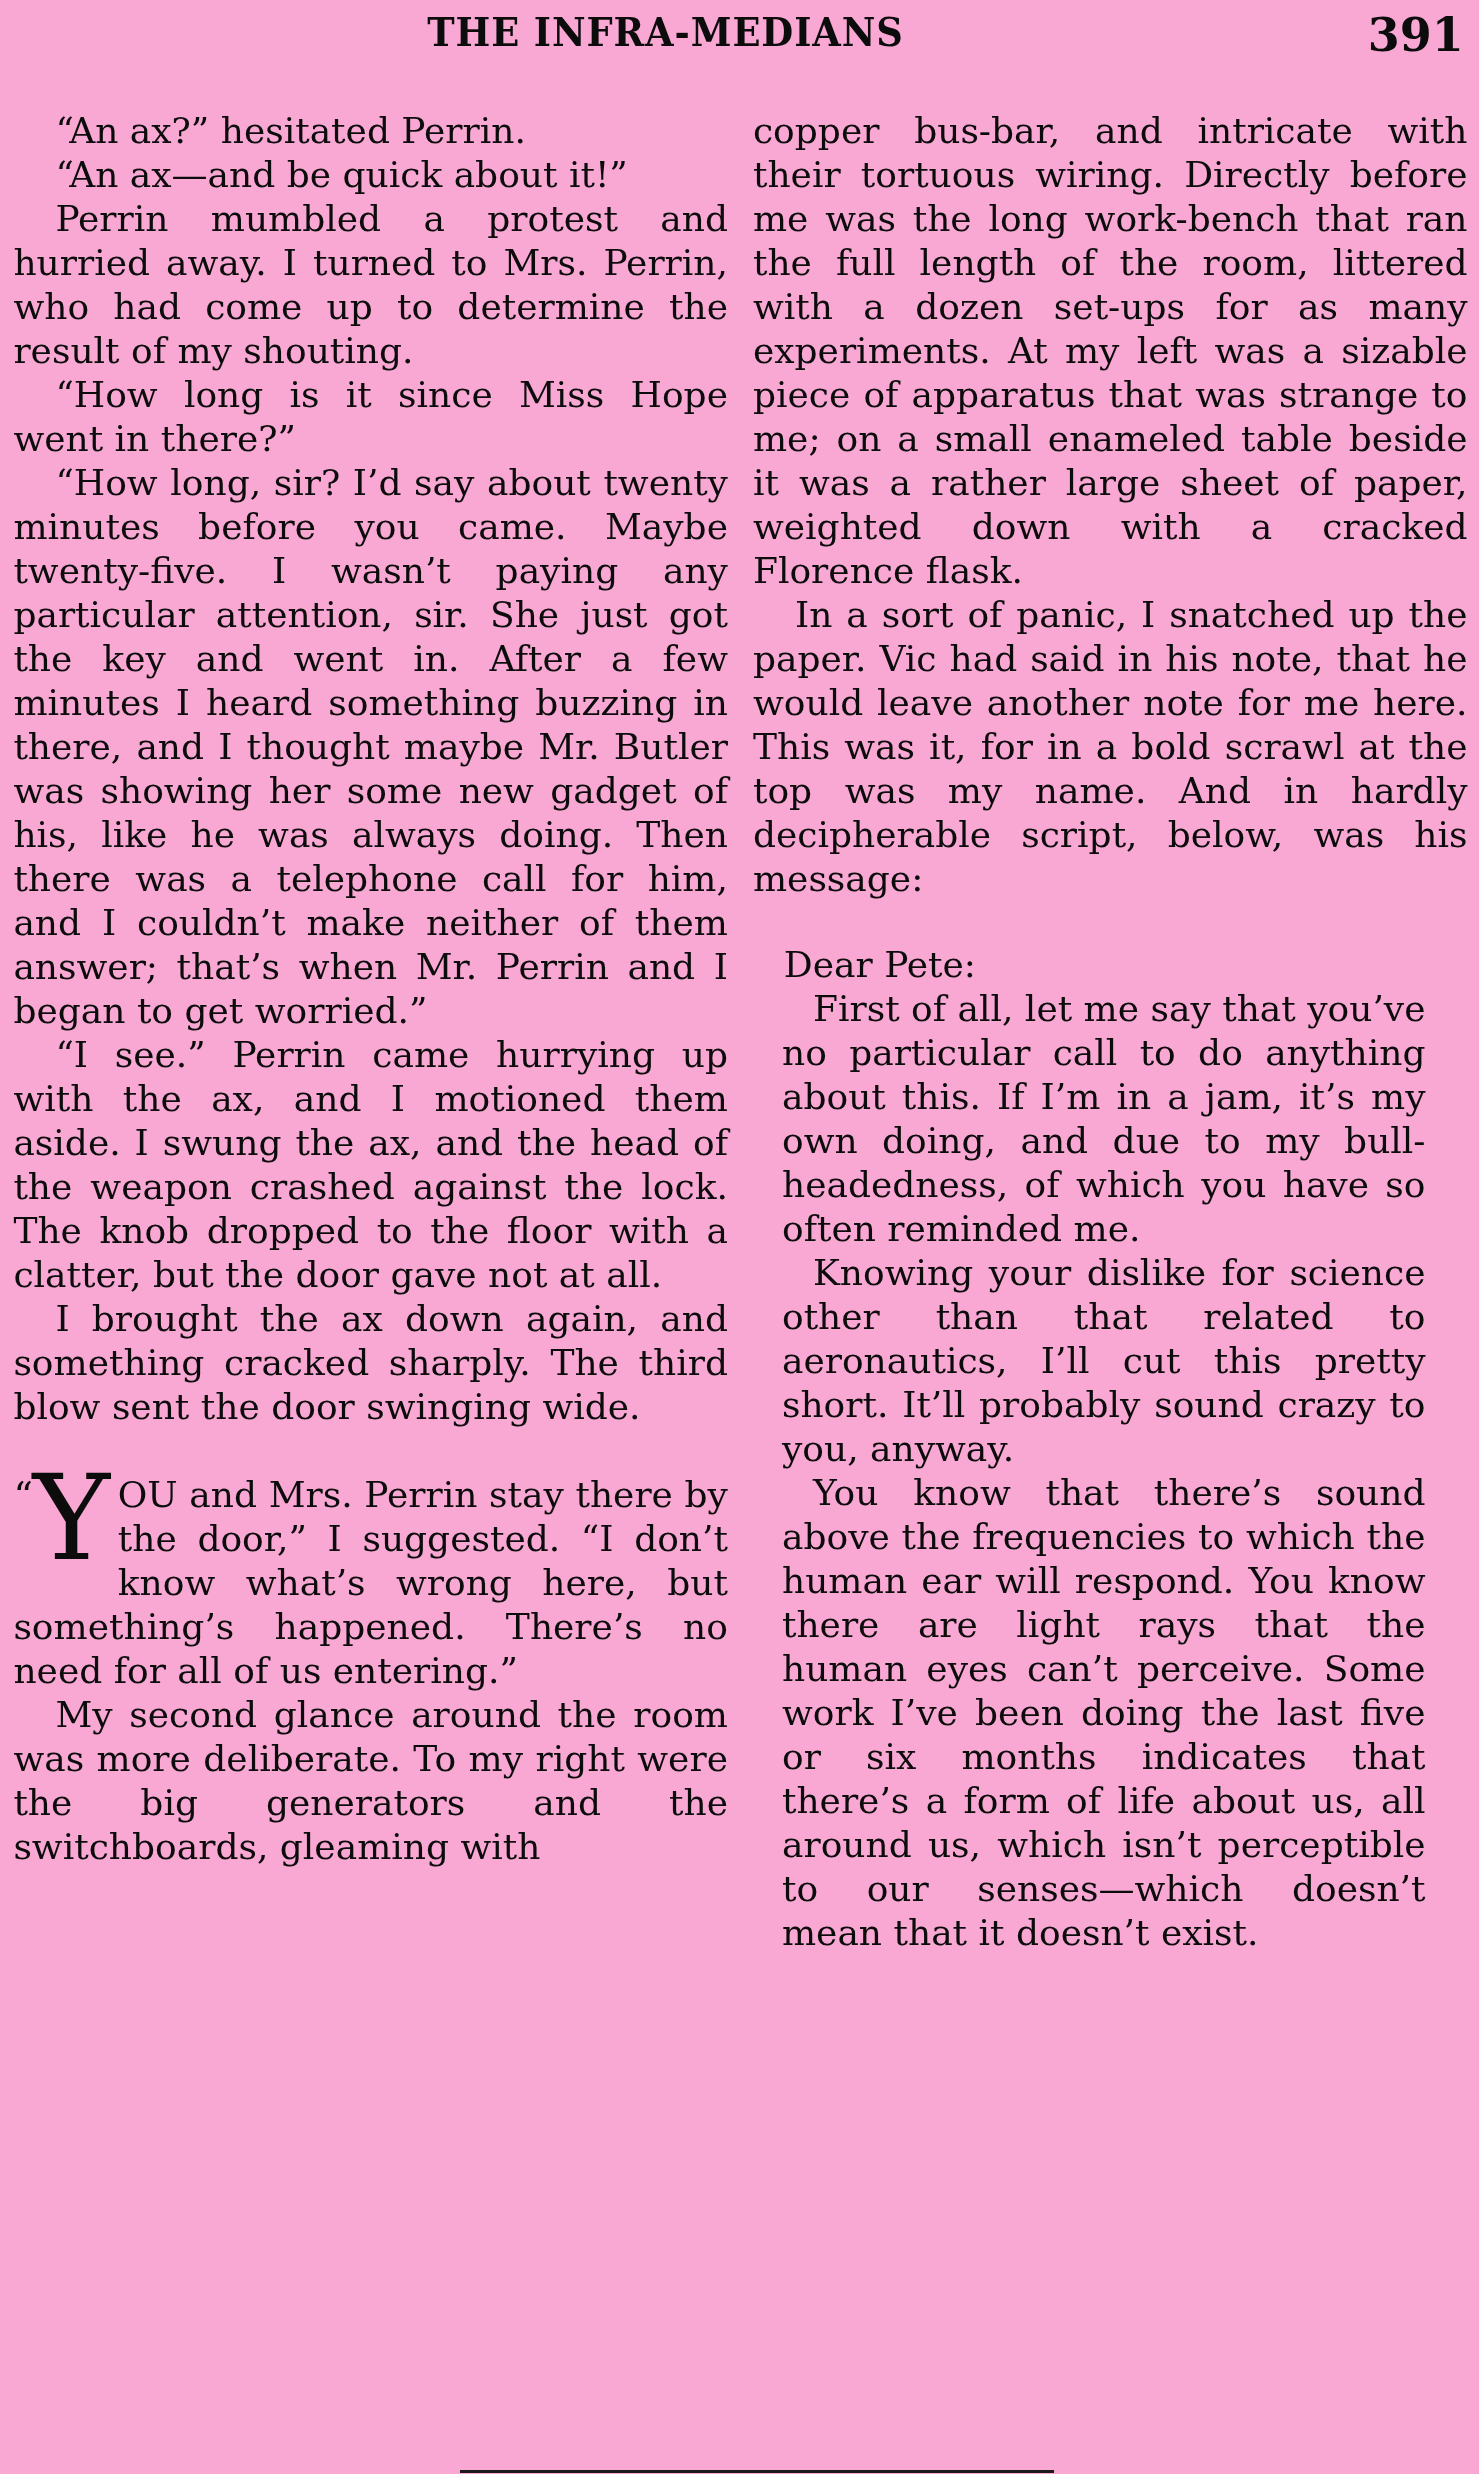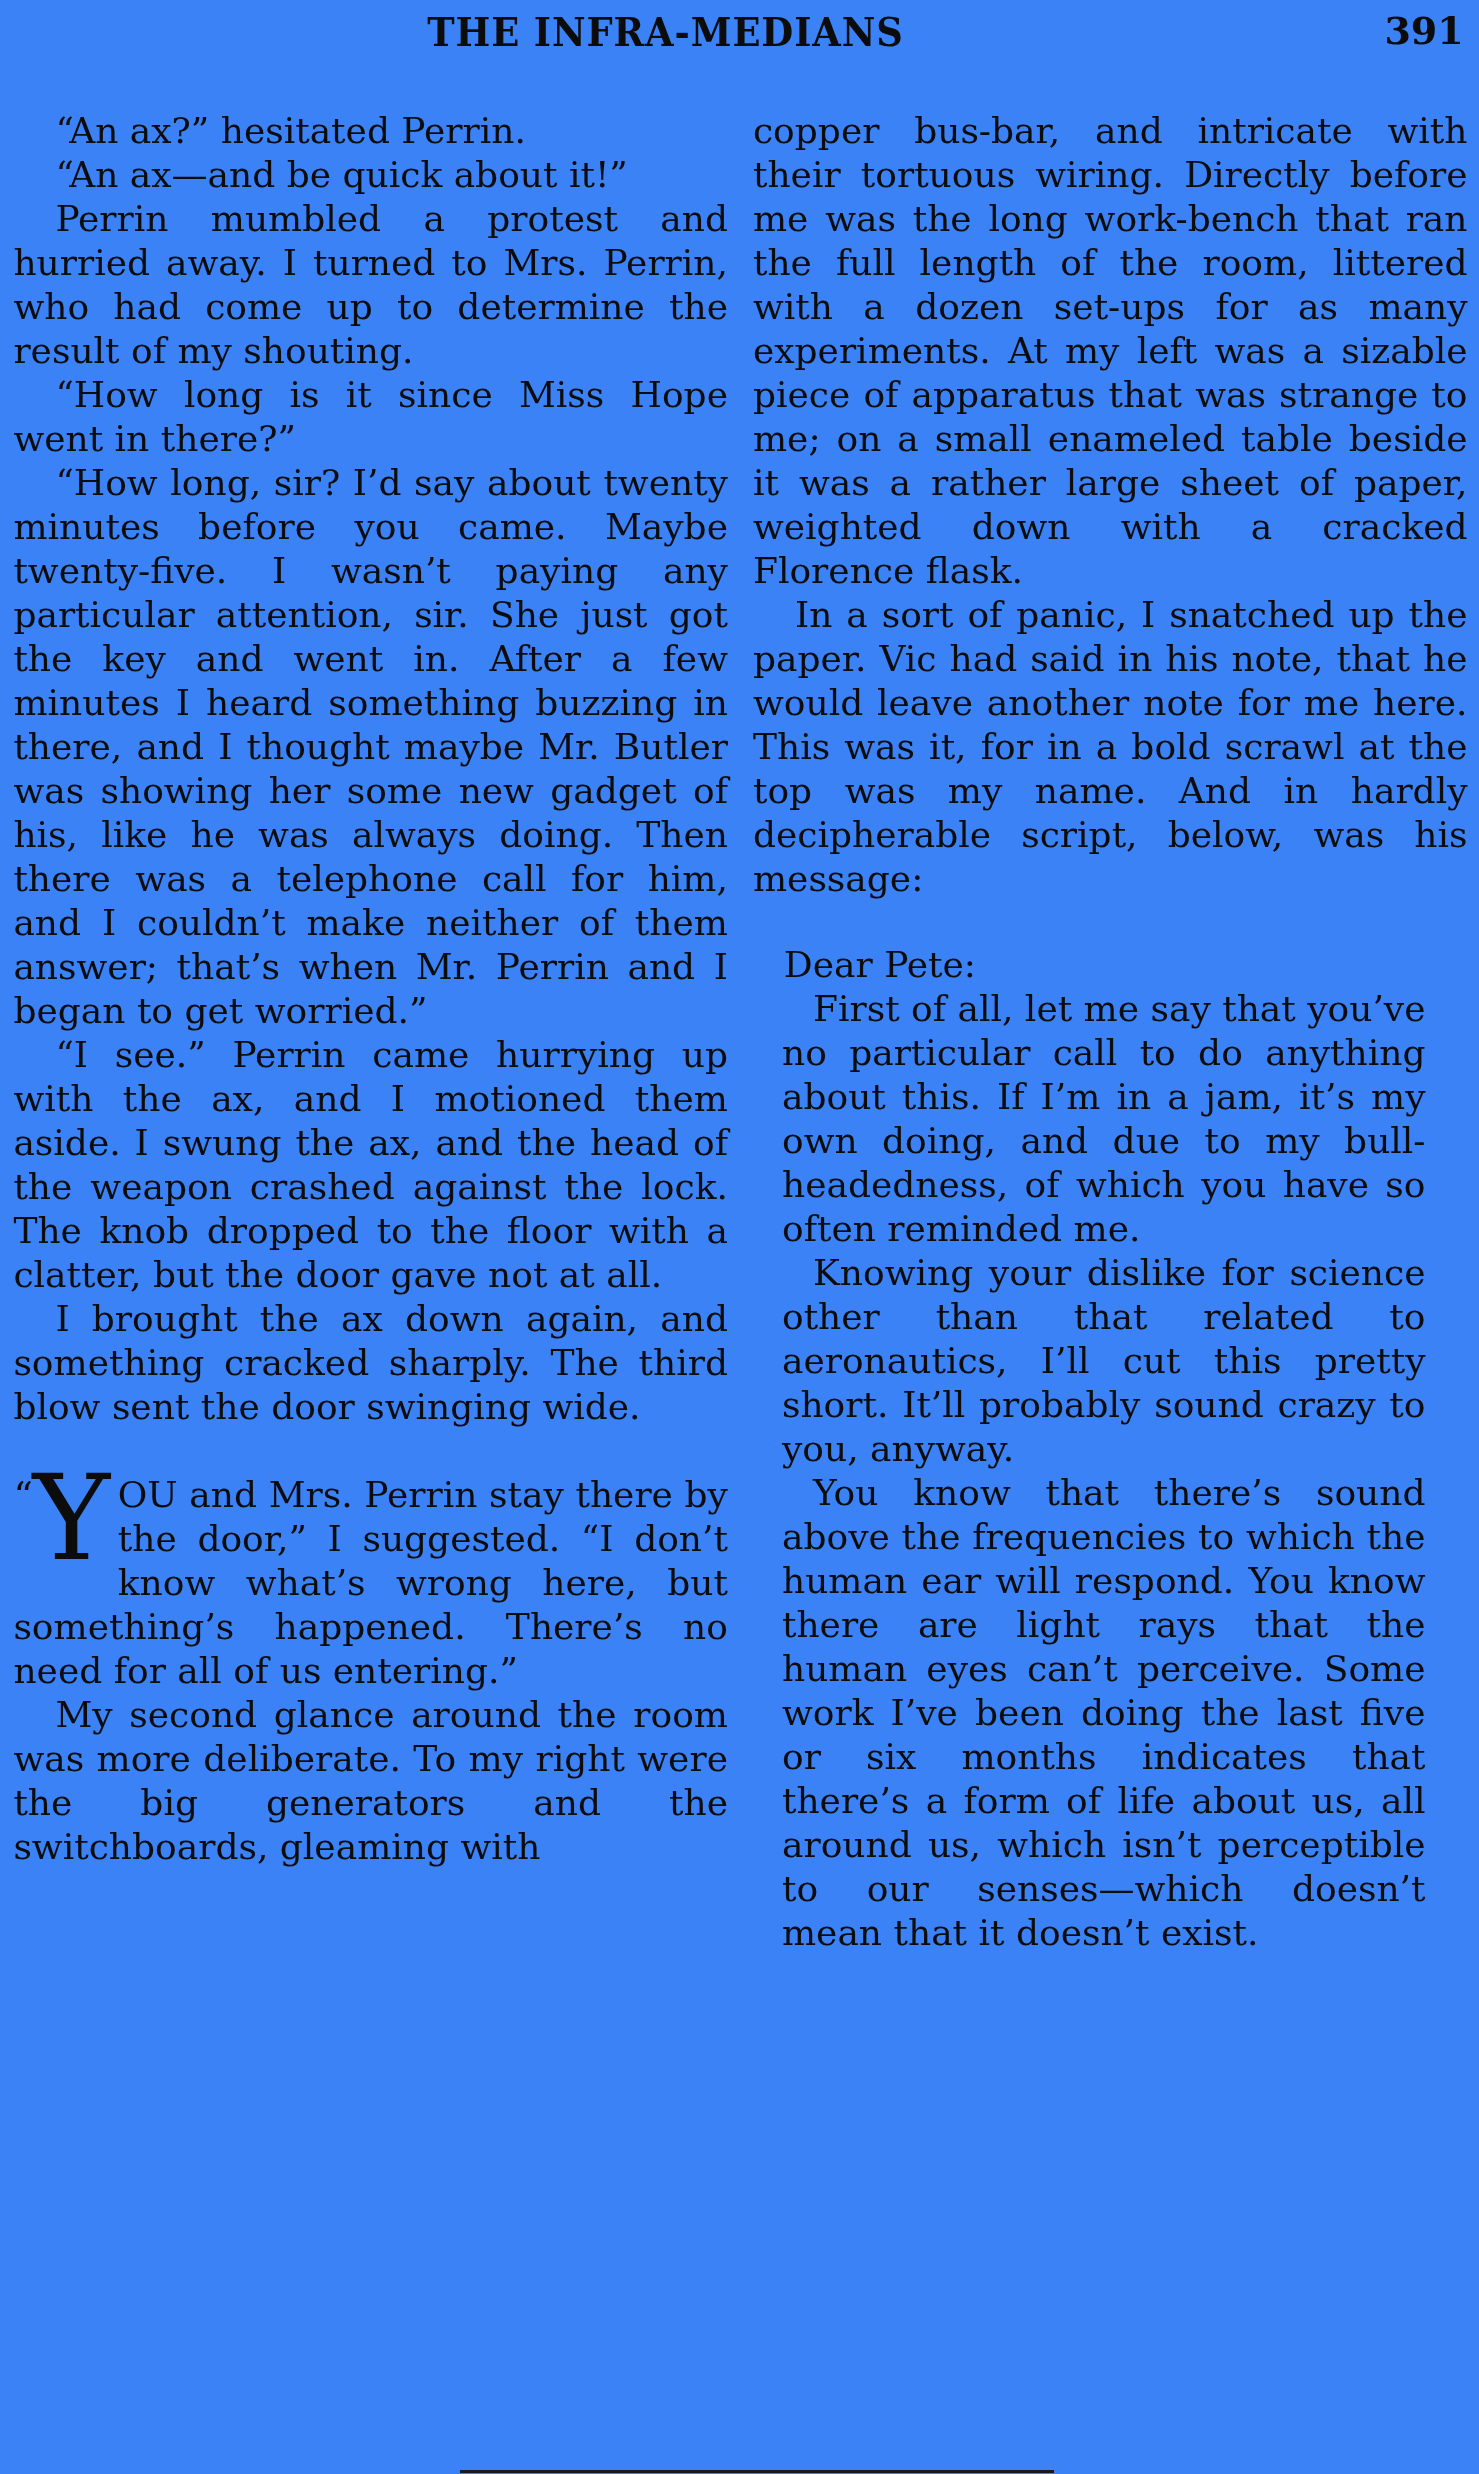--- a/index.html
+++ b/index.html
@@ -4,21 +4,21 @@
 <style>
   html, body {
     margin: 0;
     padding: 0;
     background: #ffffff;
   }
   .page {
     position: relative;
     width: 1479px;
     height: 2475px;
-    background: #3b82f6;
+    background: #f9a8d4;
     color: #0c0c0c;
     font-family: "DejaVu Serif", "Liberation Serif", serif;
     overflow: hidden;
   }
   .running-head {
     position: relative;
     height: 61px;
     padding-top: 9.6px;
   }
   .running-title {
@@ -30,21 +30,21 @@
     font-size: 40px;
     font-weight: bold;
     letter-spacing: 1px;
     transform: scaleX(0.92);
     white-space: nowrap;
   }
   .running-page-number {
     position: absolute;
     right: 15.3px;
     top: 7.7px;
-    font-size: 38px;
+    font-size: 46px;
     font-weight: bold;
   }
   .columns {
     display: flex;
     gap: 25px;
     padding: 38px 11.5px 0 13.4px;
   }
   .col {
     flex: 1 1 0;
     font-size: 36px;

